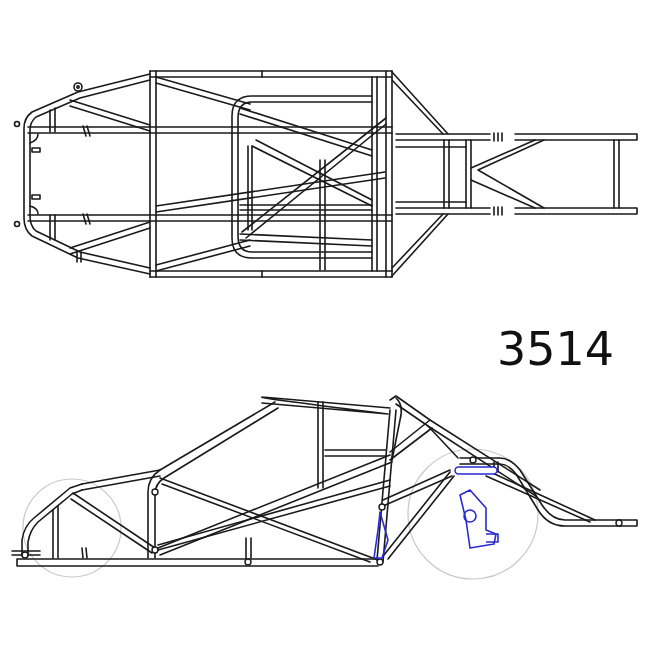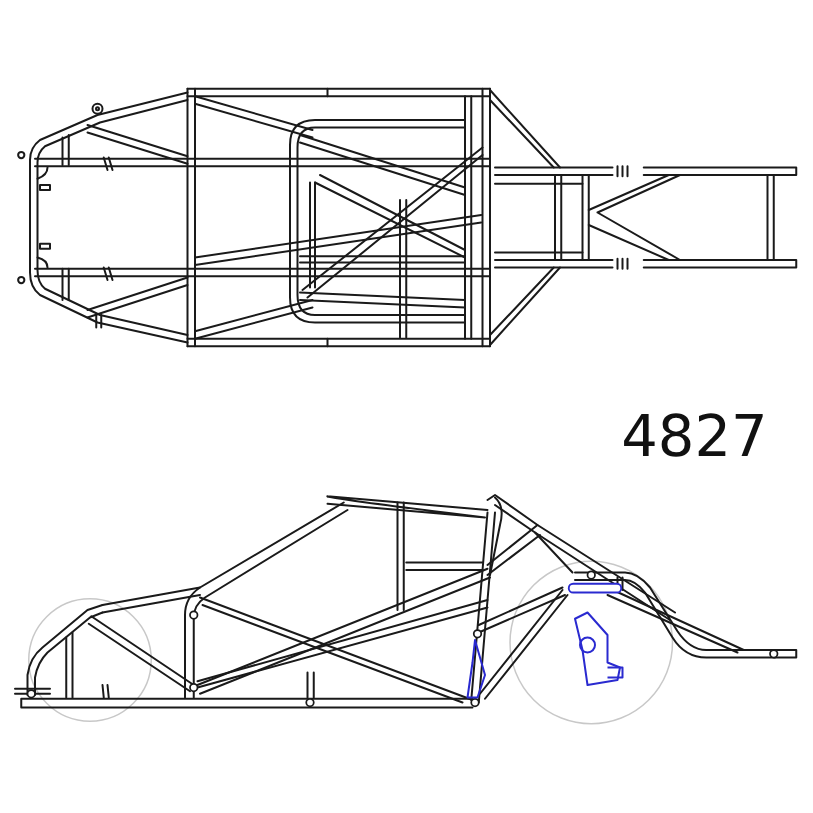--- a/index.html
+++ b/index.html
@@ -145,13 +145,13 @@
       <rect class="bluefill" x="455" y="467" width="42" height="7" rx="3.5"></rect>
       <path class="blue" d="M460 495 L470 490 L486 508 L486 530 L496 534 L494 544 L470 548 L466 520 Z"></path>
       <circle class="blue" cx="470" cy="516" r="6"></circle>
       <path class="blue" d="M486 534 L498 534 L498 542 L486 542"></path>
       <path class="blue" d="M380 512 L388 540 L382 558 L374 558 L378 530 Z"></path>
     </g>
   </g>
 </svg>
 </div>
 
-<div class="part-number">4827</div>
+<div class="part-number">3514</div>
 
 </body></html>

